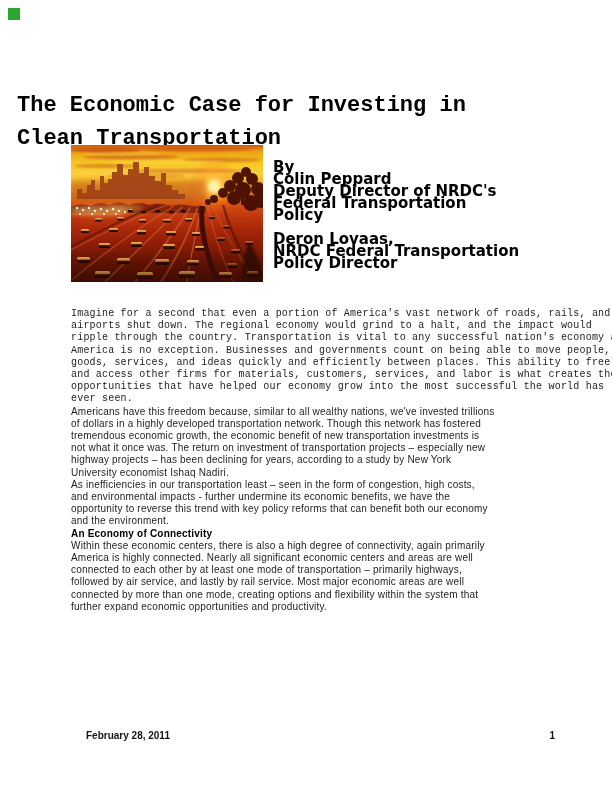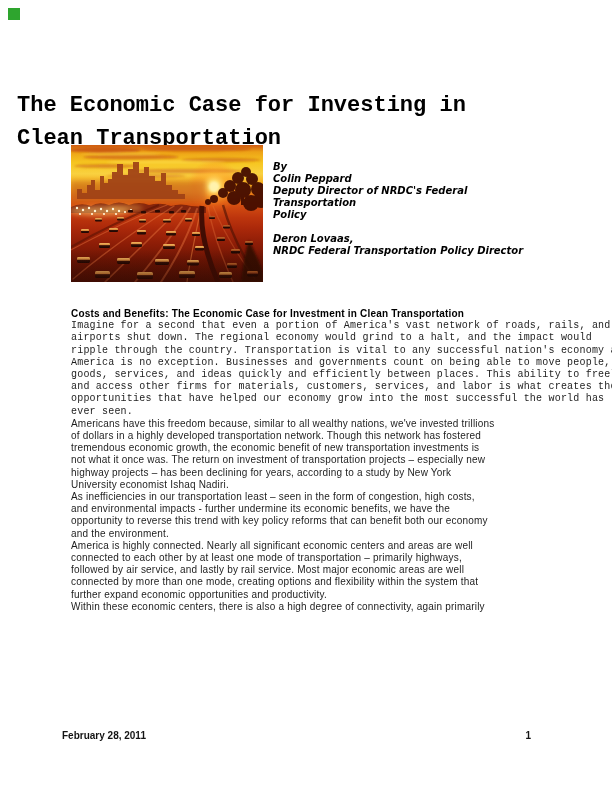--- a/index.html
+++ b/index.html
@@ -16,36 +16,36 @@
     font-family:Liberation Mono, monospace;
     font-weight:700;font-size:22px;line-height:33px;color:#000;
     white-space:pre-line;letter-spacing:0;
   }
   .photo-frame{
     position:absolute;left:71px;top:145px;width:192px;height:137px;overflow:hidden;
   }
   .byline{
     position:absolute;left:273px;top:161px;width:268px;
     font-family:"DejaVu Sans","Liberation Sans",sans-serif;
-    font-weight:700;font-style:italic;font-size:10px;line-height:12px;color:#000;
+    font-weight:700;font-size:15px;line-height:12px;color:#000;
     white-space:pre-line;
   }
   .content{
     position:absolute;left:71px;top:308px;width:480px;
     font-size:10px;line-height:12.2px;letter-spacing:0.2px;color:#1d1d1d;
   }
   .content .heading{font-weight:700;color:#000;white-space:pre;margin:0;}
   .content p{white-space:pre;margin:0;}
   .gap-a{margin-top:13px;font-family:Liberation Mono, monospace;}
   .gap-b{margin-top:17px;}
   .gap-c{margin-top:12px;}
   .gap-d{margin-top:20px;}
   .gap-e{margin-top:14px;}
   .footer{
-    position:absolute;left:62px;top:730px;width:469px;
+    position:absolute;left:86px;top:730px;width:469px;
     display:flex;justify-content:space-between;align-items:flex-start;
     font-size:10px;font-weight:700;color:#141414;
   }
 </style>
 </head>
 <body>
 
 <div class="corner-marker"></div>
 
 <h1 class="doc-title">The Economic Case for Investing in
@@ -236,43 +236,43 @@
 
 <div class="byline">By
 Colin Peppard
 Deputy Director of NRDC's Federal Transportation
 Policy
 
 Deron Lovaas,
 NRDC Federal Transportation Policy Director</div>
 
 <div class="content">
-  <div class="heading">Costs and Benefits: The Economic Case for Investment in Clean Transportation</div>
   <p class="gap-a">Imagine for a second that even a portion of America's vast network of roads, rails, and
 airports shut down. The regional economy would grind to a halt, and the impact would
 ripple through the country. Transportation is vital to any successful nation's economy and
 America is no exception. Businesses and governments count on being able to move people,
 goods, services, and ideas quickly and efficiently between places. This ability to freely move
 and access other firms for materials, customers, services, and labor is what creates the new
 opportunities that have helped our economy grow into the most successful the world has
 ever seen.</p>
   <p class="gap-b">Americans have this freedom because, similar to all wealthy nations, we've invested trillions
 of dollars in a highly developed transportation network. Though this network has fostered
 tremendous economic growth, the economic benefit of new transportation investments is
 not what it once was. The return on investment of transportation projects – especially new
 highway projects – has been declining for years, according to a study by New York
 University economist Ishaq Nadiri.</p>
   <p class="gap-c">As inefficiencies in our transportation least – seen in the form of congestion, high costs,
 and environmental impacts - further undermine its economic benefits, we have the
 opportunity to reverse this trend with key policy reforms that can benefit both our economy
 and the environment.</p>
+  <div class="heading gap-d">An Economy of Connectivity</div>
+  <p class="gap-e">Within these economic centers, there is also a high degree of connectivity, again primarily</p>
   <p class="gap-e">America is highly connected. Nearly all significant economic centers and areas are well
 connected to each other by at least one mode of transportation – primarily highways,
 followed by air service, and lastly by rail service. Most major economic areas are well
 connected by more than one mode, creating options and flexibility within the system that
 further expand economic opportunities and productivity.</p>
-  <p class="gap-e">Within these economic centers, there is also a high degree of connectivity, again primarily</p>
 </div>
 
 <div class="footer">
   <span>February 28, 2011</span>
   <span>1</span>
 </div>
 
 </body></html>

